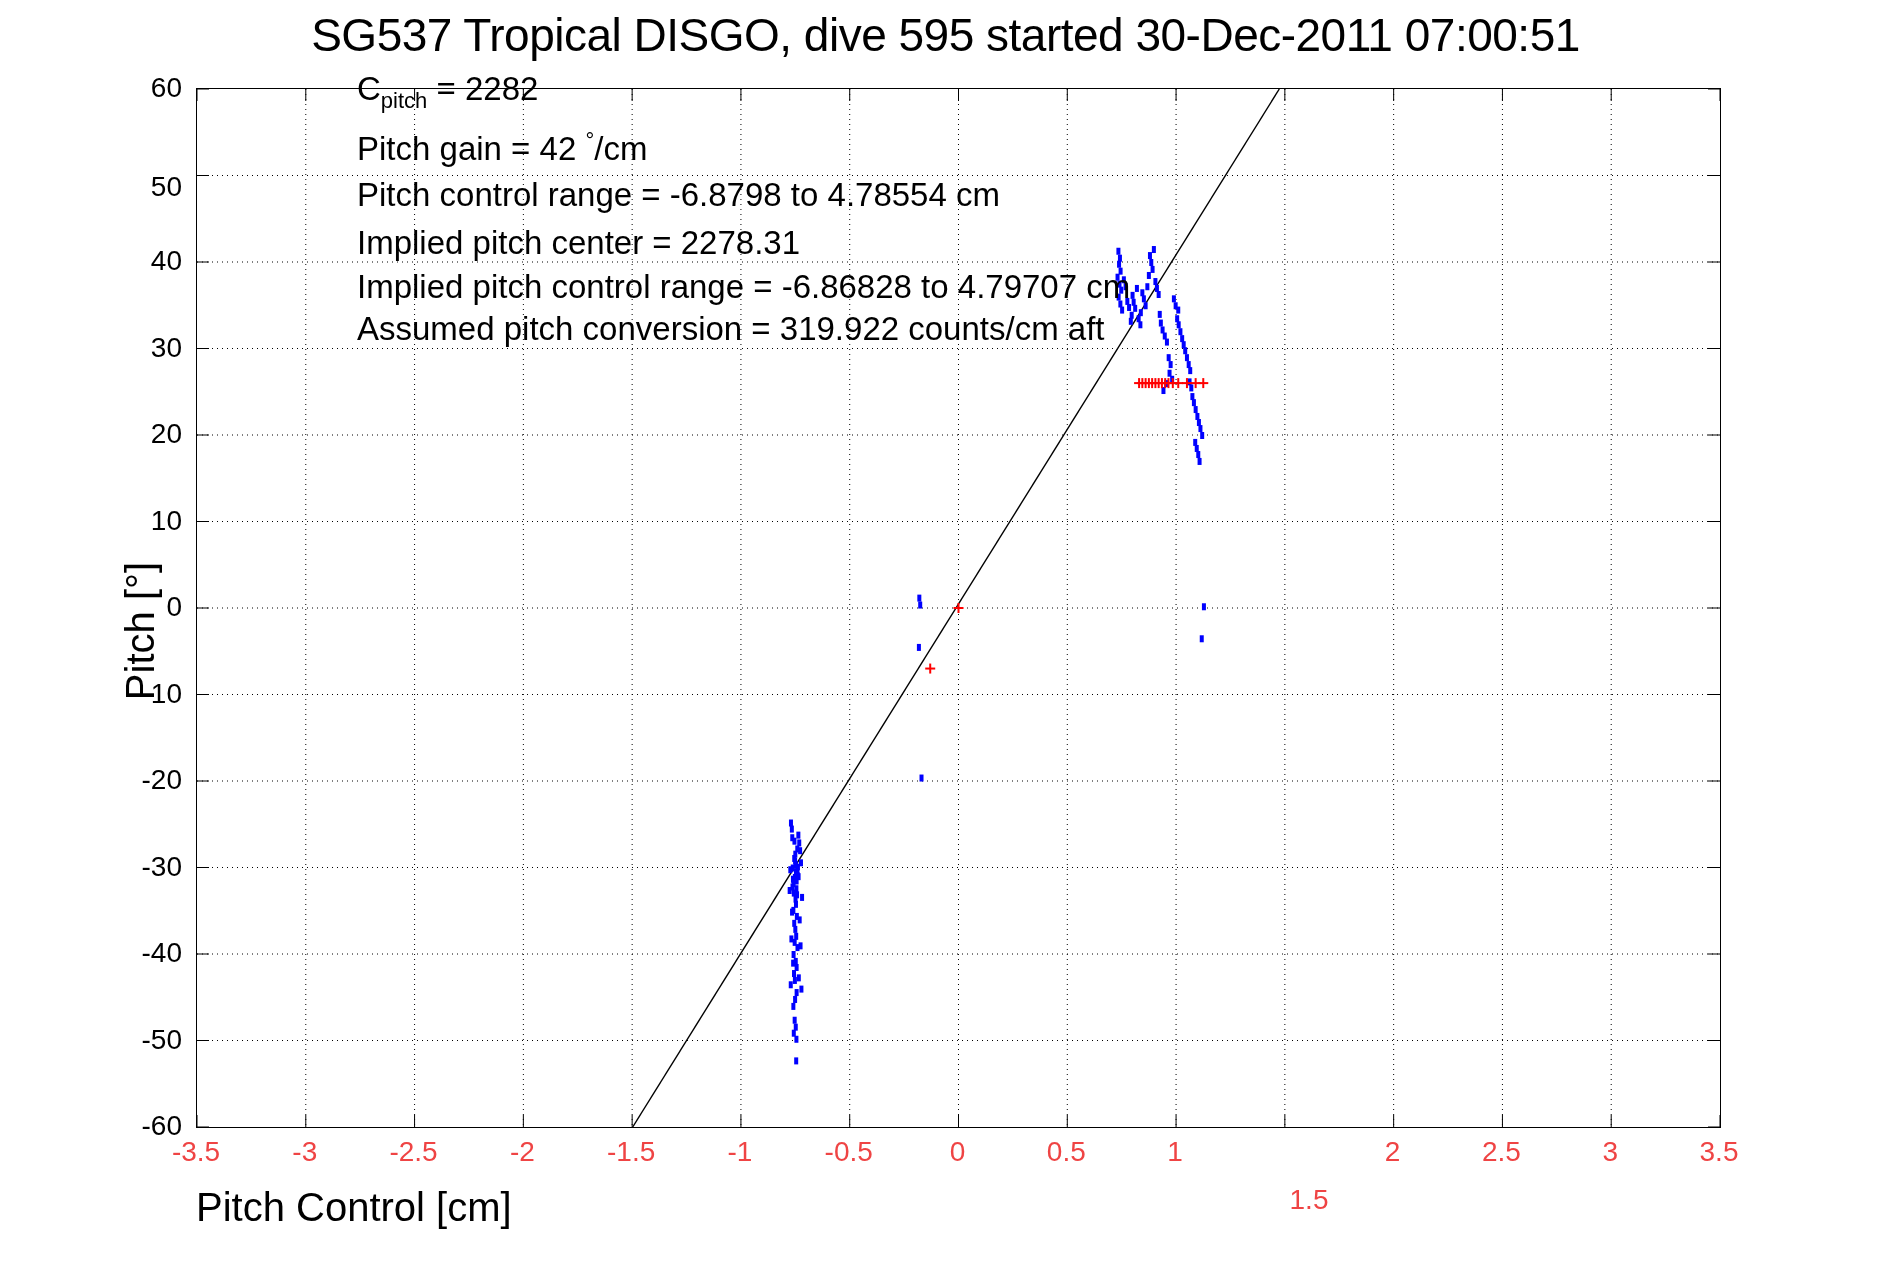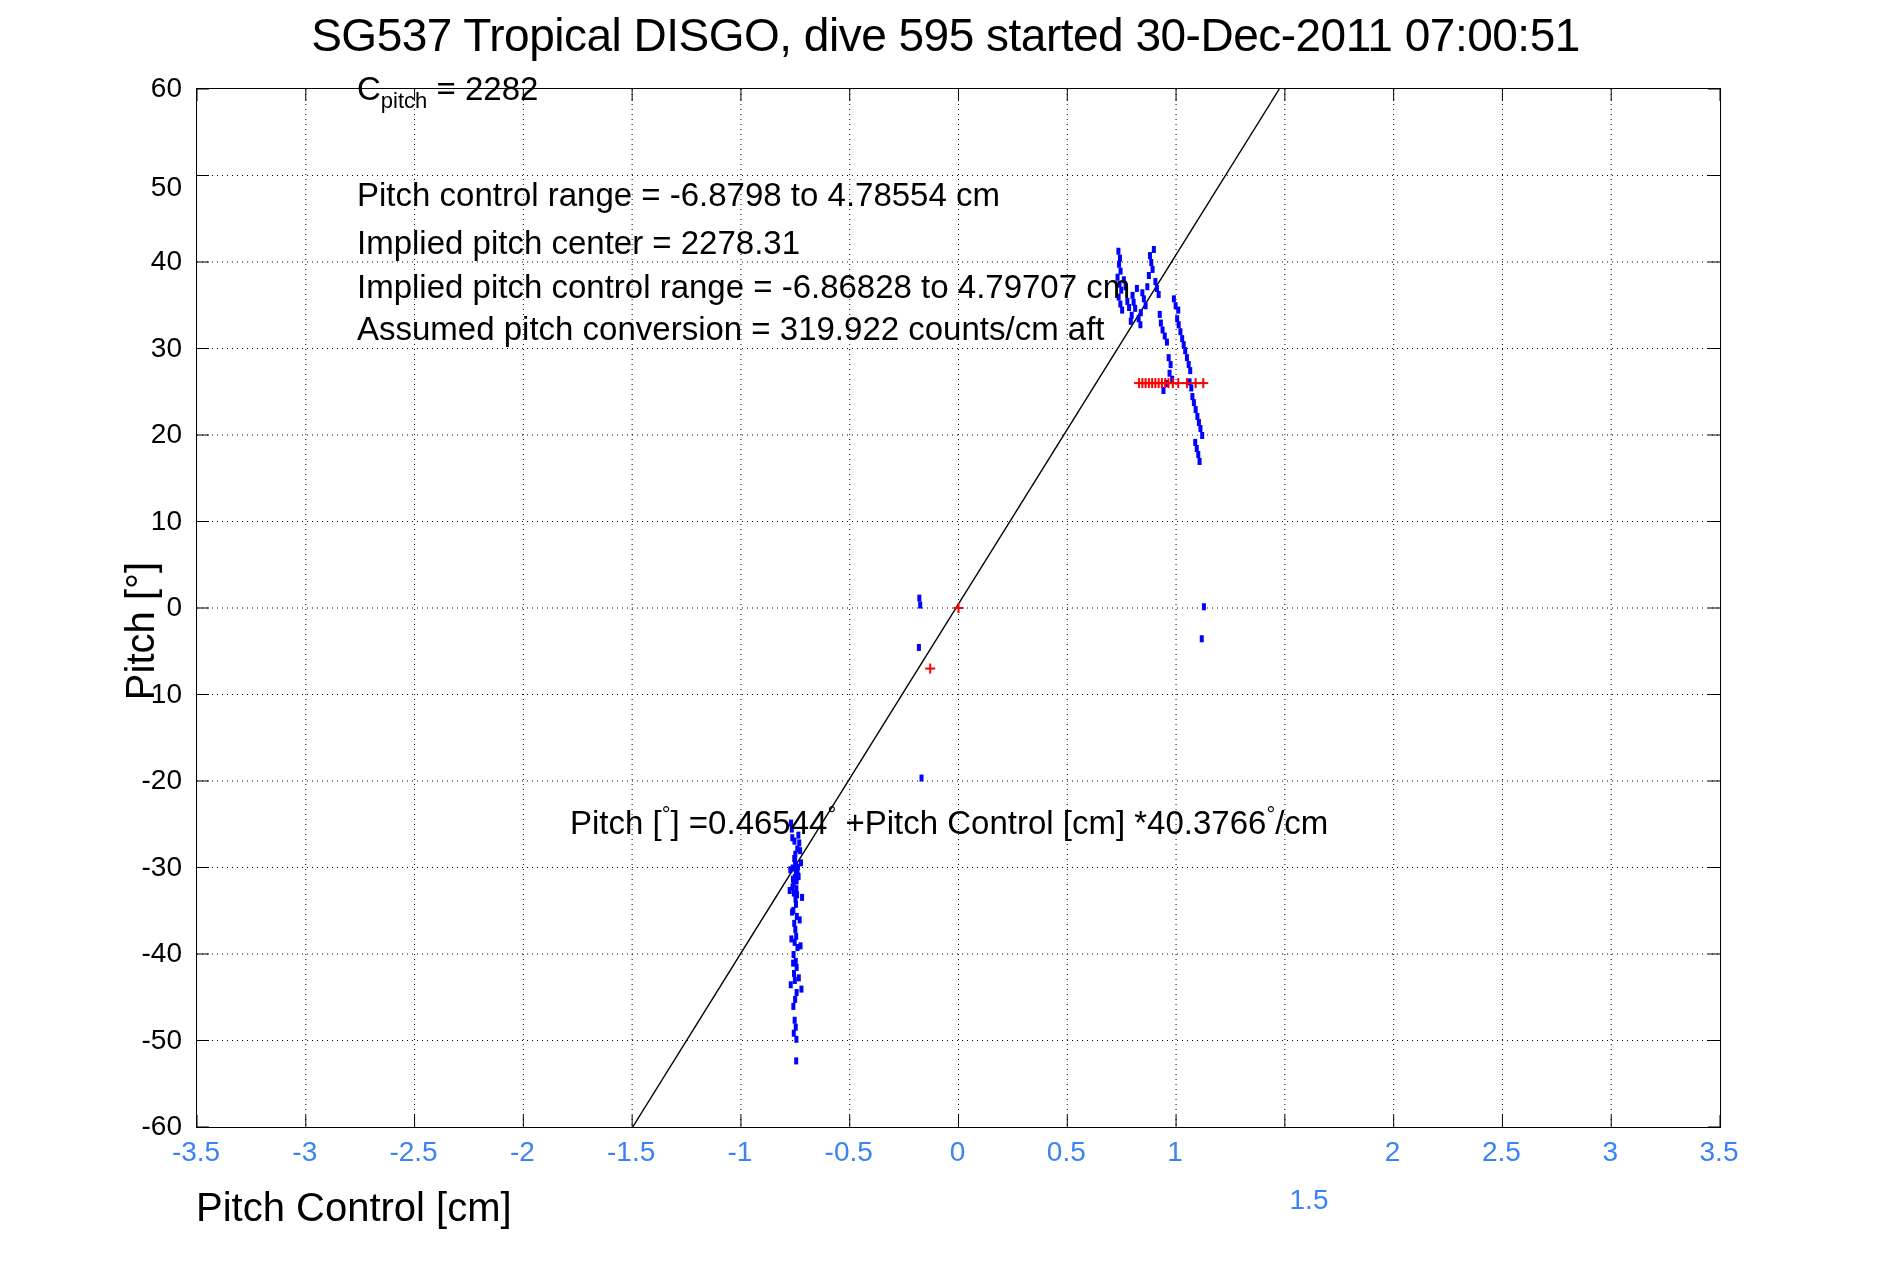--- a/index.html
+++ b/index.html
@@ -54,21 +54,21 @@
     font-size: 28px;
     color: #000;
     transform: translateY(-50%);
   }
   .xtick-label {
     position: absolute;
     top: 1136px;
     text-align: center;
     width: 120px;
     font-size: 28px;
-    color: #3b82f6;
+    color: #ef4444;
     transform: translateX(-60px);
   }
   #xlabel {
     position: absolute;
     left: 196px;
     top: 1185px;
     width: 1525px;
     text-align: left;
     font-size: 40px;
     color: #000;
@@ -408,24 +408,24 @@
       <div class="xtick-label" style="left: 1501.43px;">2.5</div>
       <div class="xtick-label" style="left: 1610.21px;">3</div>
       <div class="xtick-label" style="left: 1719px;">3.5</div>
     </div>
 
   <div id="xlabel">Pitch Control [cm]</div>
   <div id="ylabel"><span>Pitch [°]</span></div>
 
   <div class="annot" id="annot-cpitch" style="left:326px; top:72px;"><span>C</span><sub>pitch</sub><span> = 2282</span></div>
 
+  <div class="annot" id="annot-gain" style="left:326px; top:130px;"><span>Pitch gain = 42 </span><span class="deg">°</span><span>/cm</span></div>
 
   <div class="annot" id="annot-range" style="left:326px; top:178px;">Pitch control range = -6.8798 to 4.78554 cm</div>
 
   <div class="annot" id="annot-center" style="left:326px; top:226px;">Implied pitch center = 2278.31</div>
 
   <div class="annot" id="annot-implied-range" style="left:326px; top:270px;">Implied pitch control range = -6.86828 to 4.79707 cm</div>
 
   <div class="annot" id="annot-conversion" style="left:326px; top:312px;">Assumed pitch conversion = 319.922 counts/cm aft</div>
 
-  <div id="eq-line" style="left:570px; top:802px;"><span>Pitch [</span><span class="deg">°</span><span>] =0.46544</span><span class="deg">°</span><span> +Pitch Control [cm] *40.3766</span><span class="deg">°</span><span>/cm</span></div>
 
 </div>
 
 </body></html>

